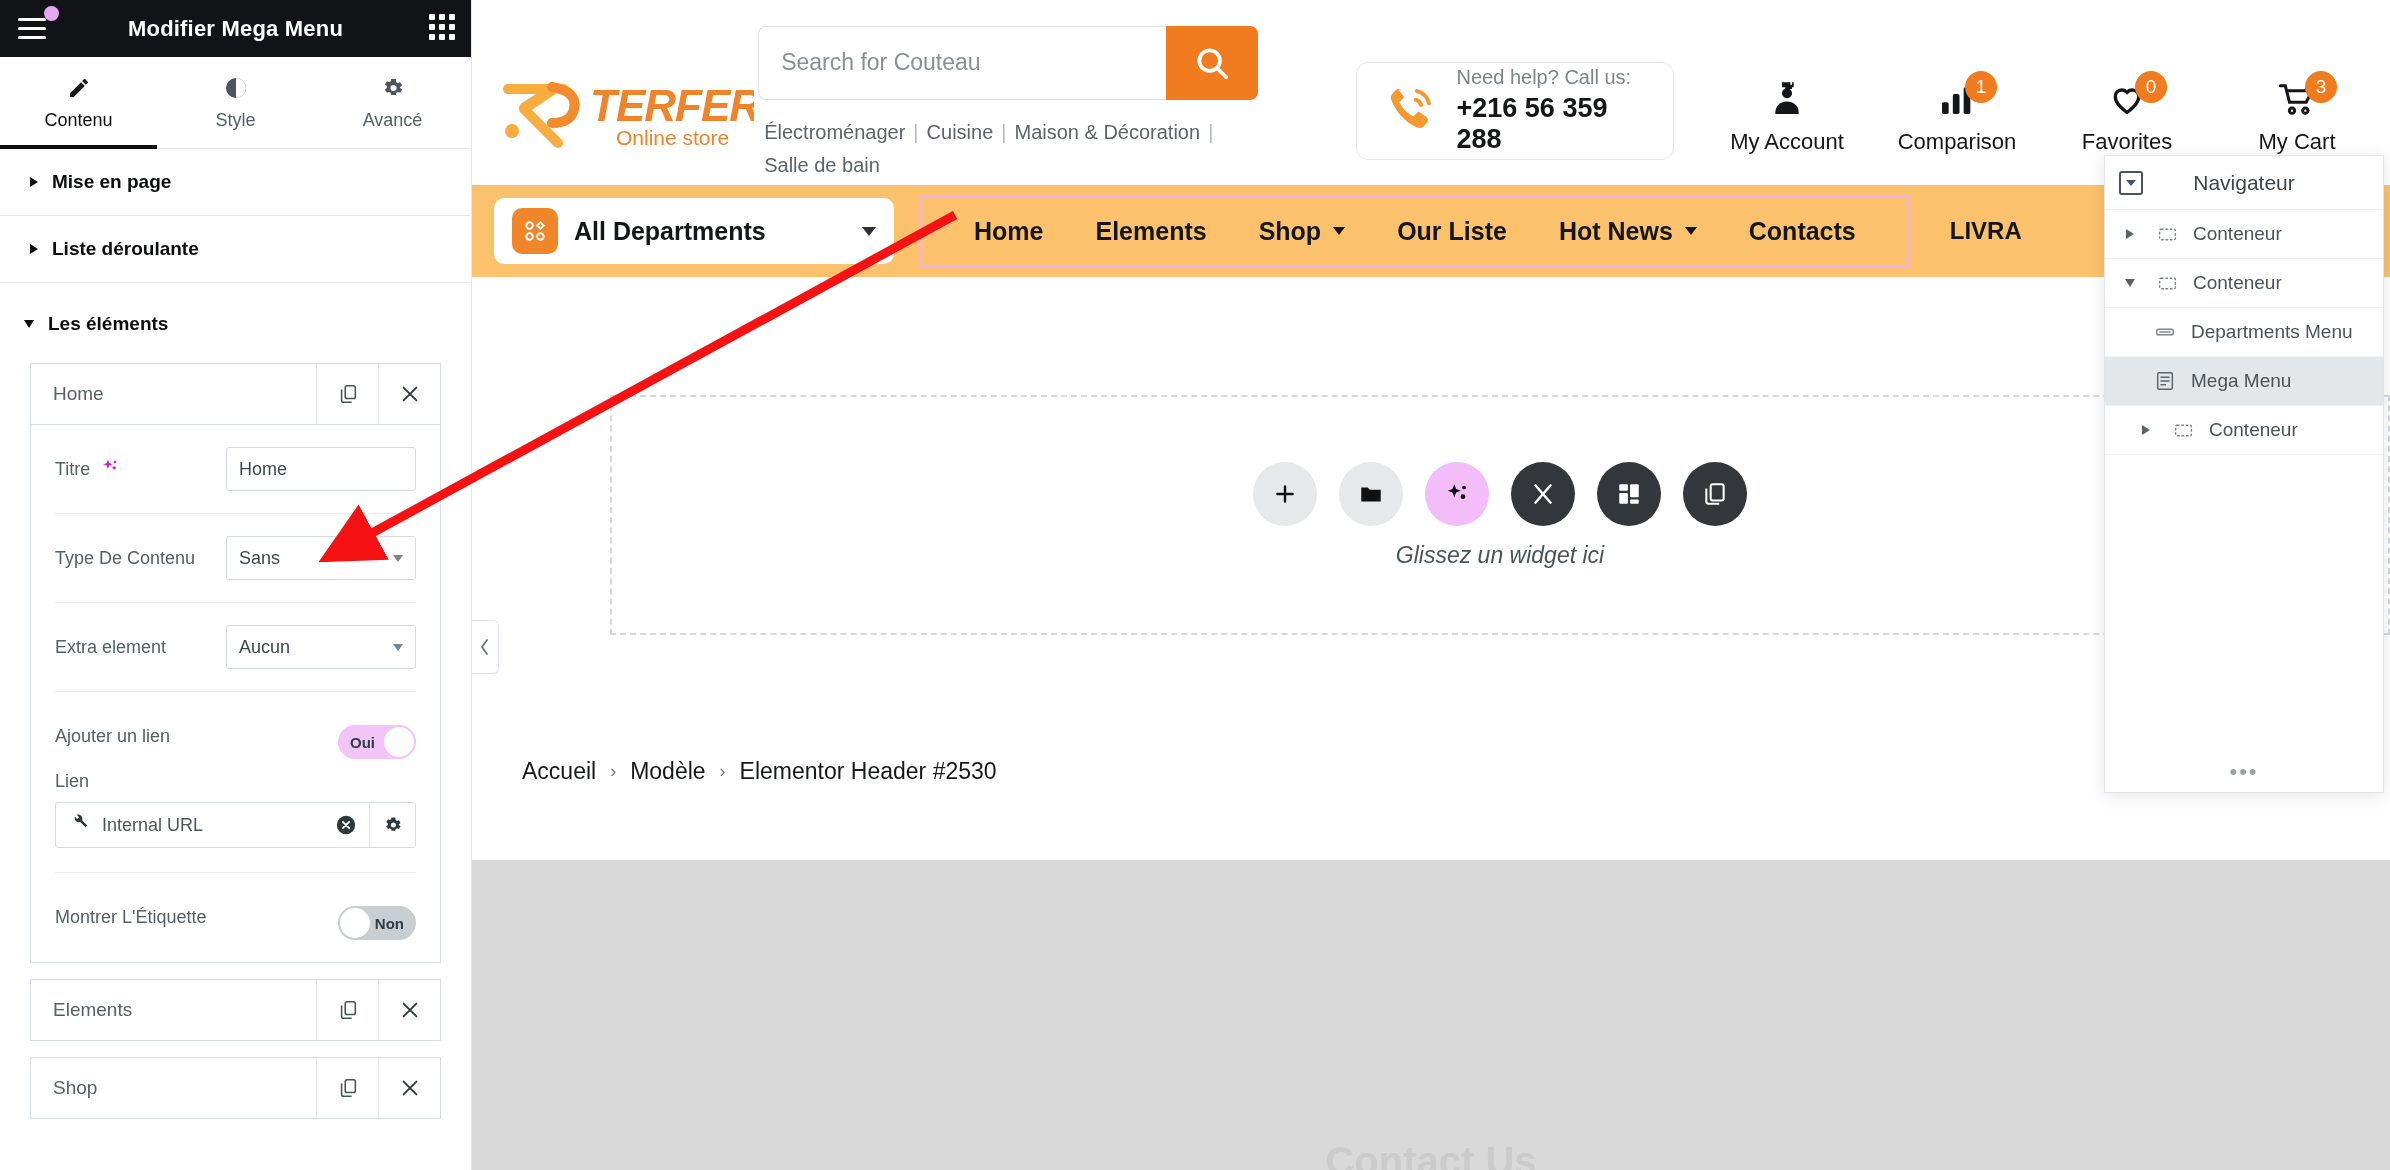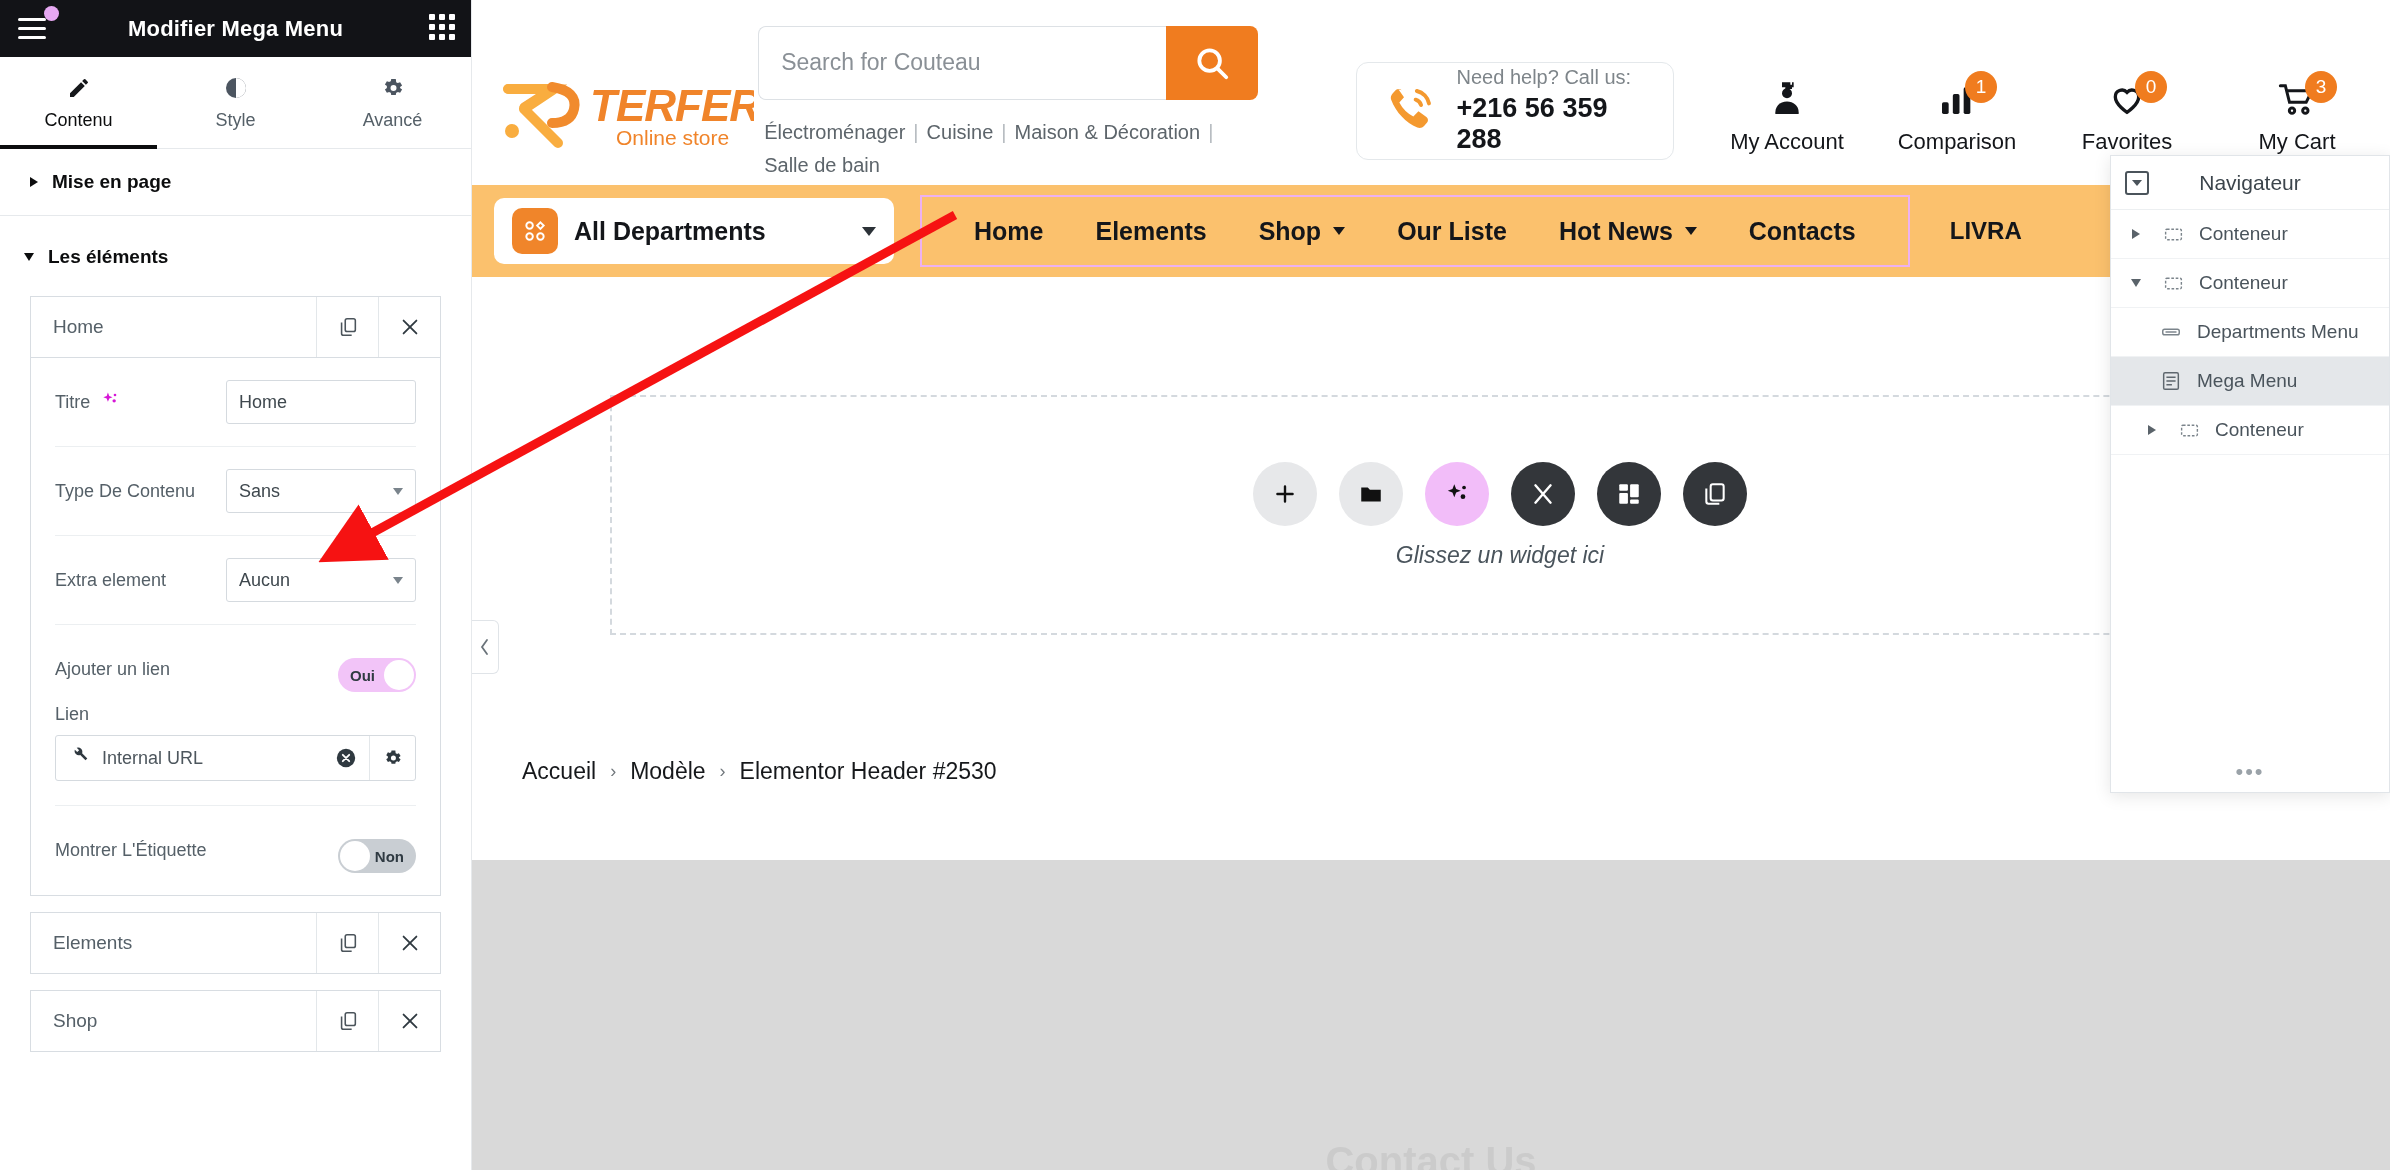--- a/index.html
+++ b/index.html
@@ -264,21 +264,21 @@
   .crumbs a { color: #16181b; text-decoration: none; cursor: pointer; }
 
   .grayband { background: #d9d9d9; position: absolute; left: 0; right: 0; top: 860px; bottom: 0; }
   .ghost-title {
     position: absolute; left: 0; right: 0; bottom: -14px; text-align: center;
     font-size: 40px; font-weight: bold; color: #cbcbcb;
   }
 
   
   .navigator {
-    position: absolute; right: 0; top: 155px;
+    position: absolute; right: 6px; top: 155px;
     width: 280px; height: 638px;
     background: #fff; border: 1px solid #e1e5e9;
     box-shadow: 0 3px 16px rgba(0,0,0,.10);
     z-index: 60; display: flex; flex-direction: column;
   }
   .nav-head {
     height: 54px; display: flex; align-items: center;
     border-bottom: 1px solid #eceff1; position: relative;
   }
   .nav-dock {
@@ -358,20 +358,24 @@
         </span>
         <span>Avancé</span>
       </div>
     </div>
 
     <div class="accordion">
       <span class="caret-r"></span>
       <span>Mise en page</span>
     </div>
 
+    <div class="accordion">
+      <span class="caret-r"></span>
+      <span>Liste déroulante</span>
+    </div>
 
     <div class="accordion spaced" style="border-bottom:none;padding-top:30px;padding-bottom:10px;">
       <span class="caret-d"></span>
       <span>Les éléments</span>
     </div>
 
     <div class="repeater">
 
       <div class="rep-item">
         <div class="rep-title">Home</div>

